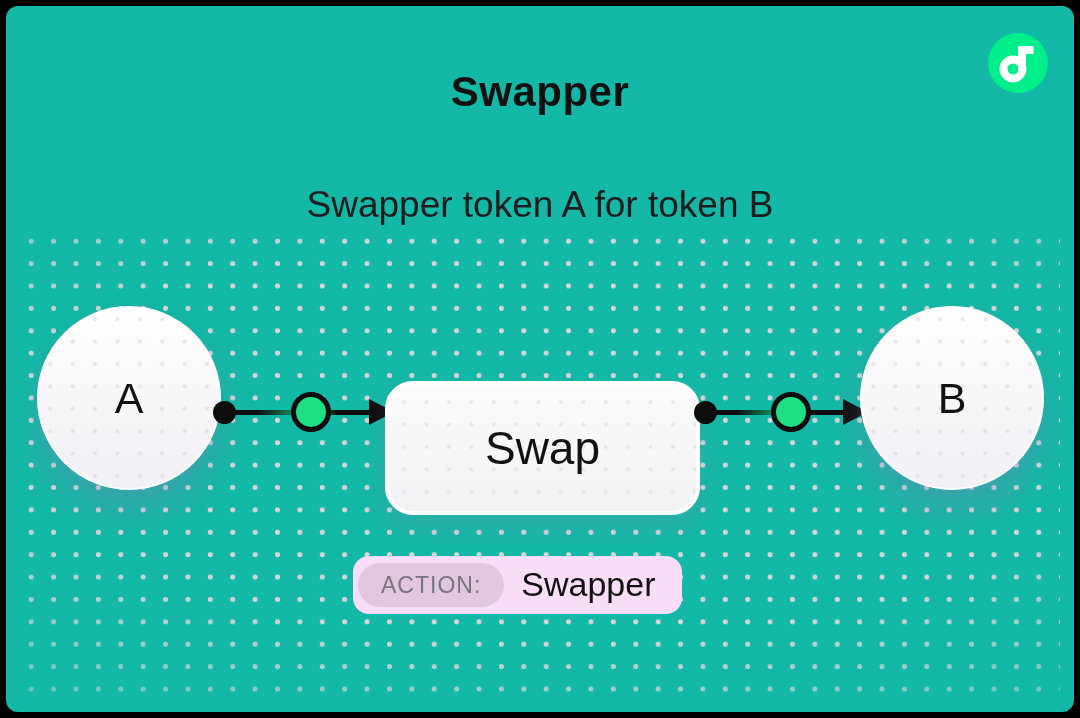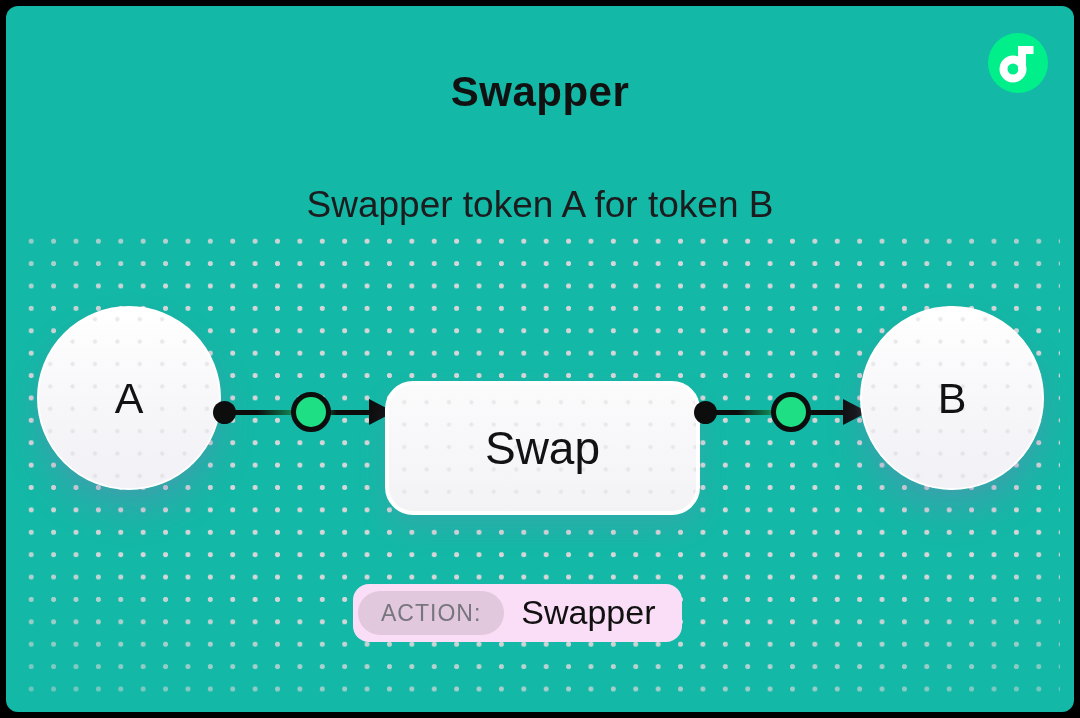--- a/index.html
+++ b/index.html
@@ -135,21 +135,20 @@
   .action-badge {
     position: absolute;
     left: 347px; top: 550px;
     height: 58px;
     display: inline-flex;
     align-items: center;
     gap: 17px;
     padding: 0 27px 0 5px;
     border-radius: 16px;
     background: #fadef8;
-    margin-top: 28px;
   }
   .action-chip {
     display: inline-flex;
     align-items: center;
     justify-content: center;
     height: 44px;
     padding: 0 23px;
     border-radius: 22px;
     background: #e2c8dc;
     font-size: 23px;

